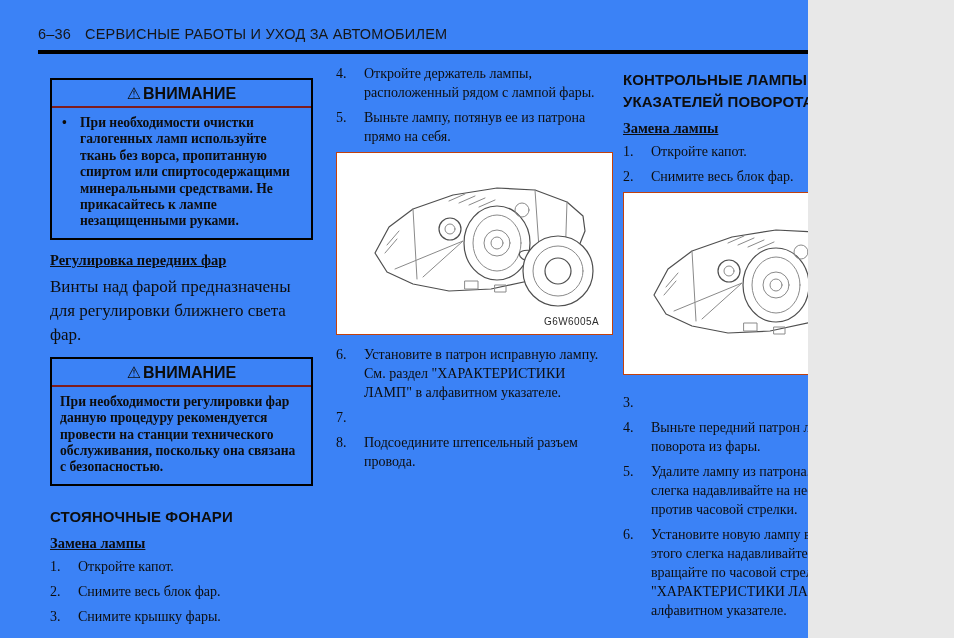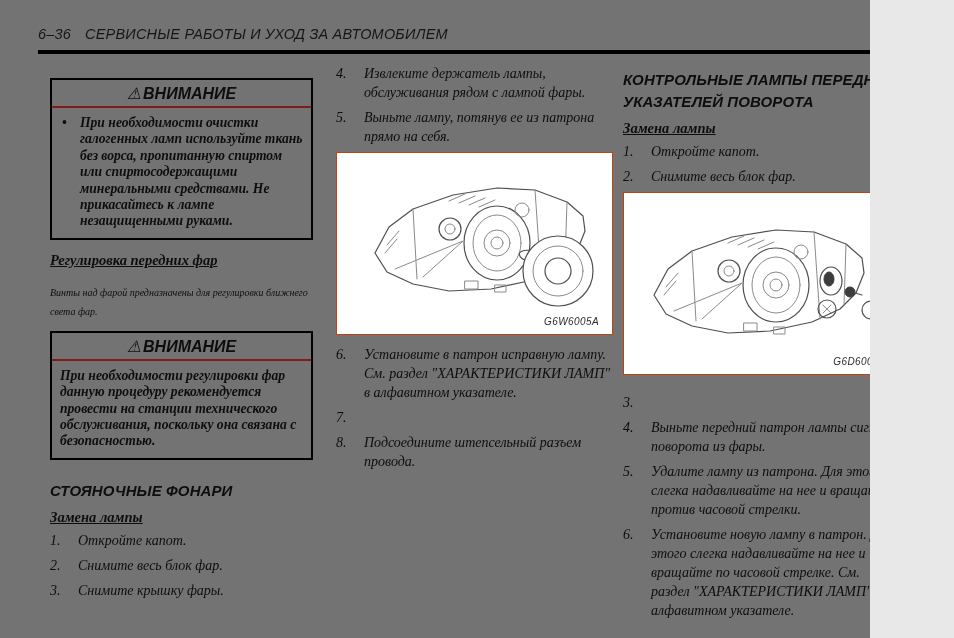--- a/index.html
+++ b/index.html
@@ -1,18 +1,18 @@
 <!DOCTYPE html>
 <html><head>
 <meta charset="utf-8">
 <style>
   html,body { margin:0; padding:0; background:#e8e8e8; }
   .page {
-    position:relative; width:870px; height:638px; background:#737373;
-    font-family:"Liberation Serif", serif; color:#0d0d0d; overflow:hidden;font-style:italic;
+    position:relative; width:808px; height:638px; background:#3b82f6;
+    font-family:"Liberation Serif", serif; color:#0d0d0d; overflow:hidden;
   }
   
   .pg-header {
     position:absolute; left:38px; top:26px; width:870px;
     font-family:"Liberation Sans", sans-serif; font-size:14.5px; color:#161616;
     letter-spacing:0.2px; white-space:nowrap;
   }
   .pg-header .pagenum { margin-right:14px; }
   .header-rule { position:absolute; left:38px; top:50px; width:868px; height:4px; background:#000; }
 
@@ -37,21 +37,21 @@
 
   
   .ser-head {
     margin:0 0 5px 0; font-size:14.5px; font-weight:bold;
     text-decoration:underline;
   }
   .sans-head {
     margin:0 0 7px 0; font-family:"Liberation Sans", sans-serif;
     font-weight:bold; font-size:15px; line-height:22px; letter-spacing:0.1px;
   }
-  .body-par { margin:14px 0 10px 0; font-size:10px; line-height:19px; }
+  .body-par { margin:6px 0 10px 0; font-size:17px; line-height:24px; }
 
   
   .steps { margin:0; }
   .step { display:flex; font-size:14px; line-height:19px; margin-bottom:6px; }
   .step .num { flex:0 0 28px; }
   .step .txt { flex:1; }
 
   
   .figure {
     position:relative; border:1px solid #c2410c; width:275px; height:181px;
@@ -123,21 +123,21 @@
         <span class="txt">Снимите крышку фары.</span>
       </div>
     </div>
   </div>
 
   <div class="col col-mid">
 
     <div class="steps">
       <div class="step">
         <span class="num">4.</span>
-        <span class="txt">Извлеките держатель лампы, обслуживания рядом с лампой фары.</span>
+        <span class="txt">Откройте держатель лампы, расположенный рядом с лампой фары.</span>
       </div>
       <div class="step">
         <span class="num">5.</span>
         <span class="txt">Выньте лампу, потянув ее из патрона прямо на себя.</span>
       </div>
     </div>
 
     <div class="figure">
       <svg width="275" height="181" viewBox="0 0 275 181">
 

